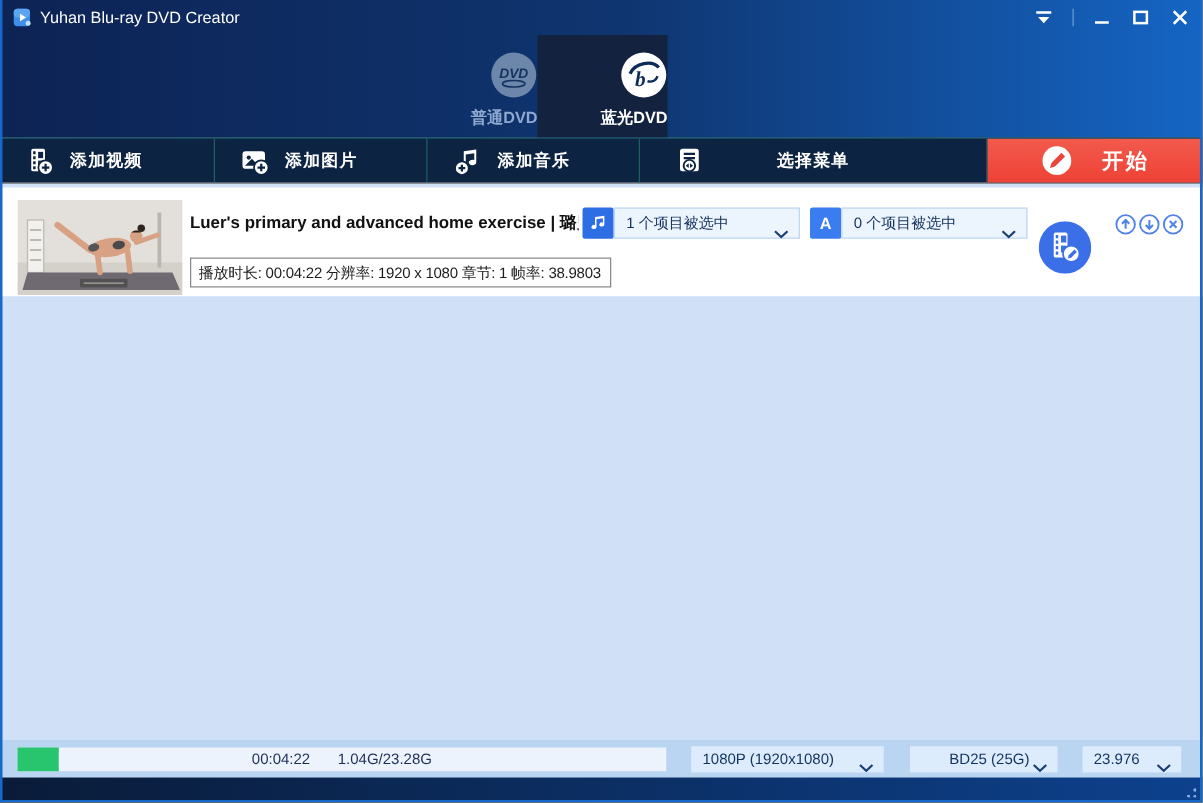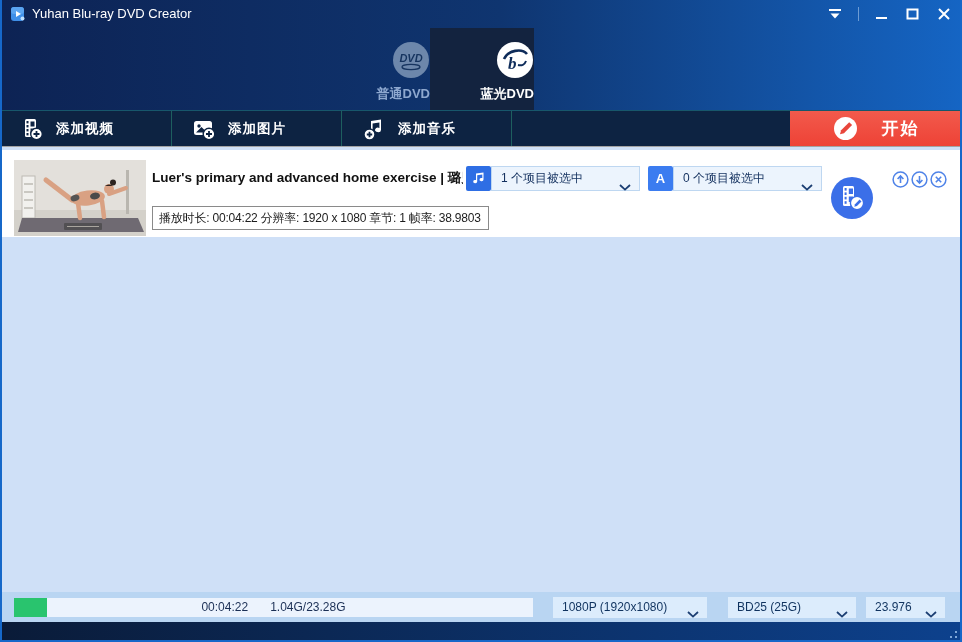--- a/index.html
+++ b/index.html
@@ -184,20 +184,32 @@
       <span class="tb-icon">
         <svg width="24" height="24" viewBox="0 0 24 24">
           <path d="M9 4 L19 2.5 V13 a3 2.2 0 1 1 -1.6 -2 V5.5 L10.6 6.6 V15 a3 2.2 0 1 1 -1.6 -2 Z" fill="#fff"></path>
           <circle cx="7.5" cy="17.5" r="5.5" fill="#fff" stroke="#0d2342" stroke-width="1.4"></circle>
           <path d="M7.5 14.8 v5.4 M4.8 17.5 h5.4" stroke="#0d2342" stroke-width="1.8"></path>
         </svg>
       </span>
       <span class="tb-label">添加音乐</span>
     </div>
 
+    <div class="tb-btn dark" style="left:512px;width:278px;">
+      <span class="tb-icon" style="left:28px;">
+        <svg width="24" height="24" viewBox="0 0 24 24">
+          <rect x="4" y="2" width="15" height="18" rx="2" fill="#fff"></rect>
+          <path d="M7 6 h9 M7 9.5 h9" stroke="#0d2342" stroke-width="1.8"></path>
+          <circle cx="11.5" cy="15.5" r="4.6" fill="#fff" stroke="#0d2342" stroke-width="1.5"></circle>
+          <polygon points="8.6,15.5 11,13.6 11,17.4" fill="#0d2342"></polygon>
+          <polygon points="14.4,15.5 12,13.6 12,17.4" fill="#0d2342"></polygon>
+        </svg>
+      </span>
+      <span class="tb-label centered">选择菜单</span>
+    </div>
 
     <div class="start-btn">
       <span style="display:flex;">
         <svg width="25" height="25" viewBox="0 0 25 25">
           <circle cx="12.5" cy="12.5" r="11.5" fill="#fff"></circle>
           <path d="M16.2 6.2 l2.9 2.9 L11 17.2 l-4 1.1 1.1-4 Z" fill="#e8463c"></path>
         </svg>
       </span>
       <span class="start-label">开始</span>
     </div>
@@ -305,21 +317,21 @@
     </div>
 
     <div class="sb-dd" style="left:553px;width:154px;">
       <span>1080P (1920x1080)</span>
       <span class="dd-chevron">
         <svg width="12" height="7" viewBox="0 0 12 7">
             <polyline points="1,1 6,5.6 11,1" fill="none" stroke="#1c3f73" stroke-width="1.8"></polyline>
           </svg>
       </span>
     </div>
-    <div class="sb-dd" style="left:728px;width:128px;">
+    <div class="sb-dd" style="left:728px;width:118px;text-align:center;">
       <span>BD25 (25G)</span>
       <span class="dd-chevron">
         <svg width="12" height="7" viewBox="0 0 12 7">
             <polyline points="1,1 6,5.6 11,1" fill="none" stroke="#1c3f73" stroke-width="1.8"></polyline>
           </svg>
       </span>
     </div>
     <div class="sb-dd" style="left:866px;width:79px;">
       <span>23.976</span>
       <span class="dd-chevron">

